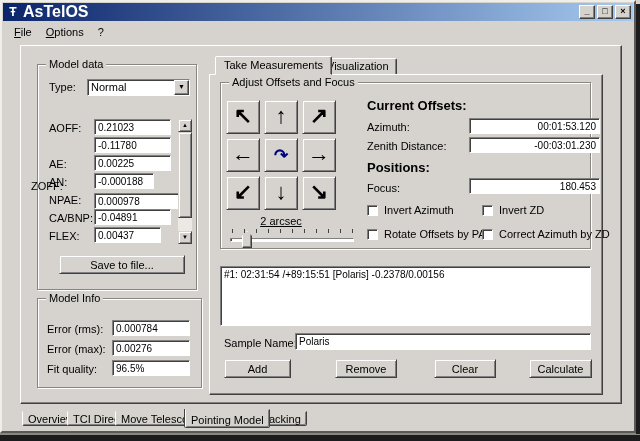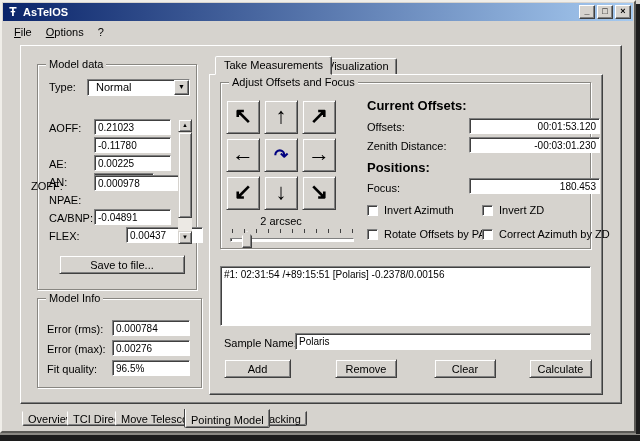--- a/index.html
+++ b/index.html
@@ -9,21 +9,21 @@
   .window { position:absolute; left:0; top:0; width:636px; height:433px; background:#d6d3ce;
             border:2px solid; border-color:#f0eee9 #5a5955 #5a5955 #f0eee9; }
   .shadow-bottom { position:absolute; left:0; top:433px; width:640px; height:8px; background:#1c1c1c; border-top:2px solid #8a8883; }
   .shadow-right { position:absolute; left:636px; top:4px; width:4px; height:430px; background:#1c1c1c; }
 
   
   .titlebar { position:absolute; left:1px; top:1px; width:630px; height:18px;
               background:linear-gradient(to right,#0a246a,#a6caf0);
               display:flex; align-items:center; padding:0 2px; }
   .app-icon { color:#fff; font-weight:bold; font-size:12px; width:16px; text-align:center; }
-  .title-text { color:#fff; font-weight:bold; font-size:11px; margin-left:2px; flex:1; }
+  .title-text { color:#fff; font-weight:bold; font-size:16px; margin-left:2px; flex:1; }
   .winbtn { width:16px; height:14px; background:#d6d3ce; border:1px solid; border-color:#fff #404040 #404040 #fff;
             box-shadow: inset -1px -1px 0 #808080; font-size:9px; line-height:11px; text-align:center;
             margin-left:2px; font-weight:bold; }
   .winbtn .g { display:block; transform:translateY(0px); }
 
   
   .menubar { position:absolute; left:1px; top:20px; width:630px; height:19px; display:flex; align-items:center; padding-left:4px; }
   .menu-item { padding:2px 7px; }
   .menu-item.u::first-letter { text-decoration:underline; }
 
@@ -41,21 +41,21 @@
   input.right { text-align:right; }
 
   .field { position:absolute; height:16px; }
   .lbl { position:absolute; white-space:nowrap; }
   .bold { font-weight:bold; font-size:13px; }
 
   .btn { position:absolute; text-align:center; font-size:11px; display:flex; align-items:center; justify-content:center; }
 
   
   .combo { position:absolute; display:flex; }
-  .combo .cval { flex:1; padding:1px 8px; overflow:hidden; white-space:nowrap; }
+  .combo .cval { flex:1; padding:1px 3px; overflow:hidden; white-space:nowrap; }
   .combo .drop { width:15px; background:#d6d3ce; border:1px solid; border-color:#fff #404040 #404040 #fff;
                  box-shadow: inset -1px -1px 0 #808080; font-size:7px; text-align:center; line-height:12px; }
 
   
   .vscroll { position:absolute; width:14px; background:#ece9e4; }
   .sbtn { width:14px; height:13px; font-size:6px; line-height:11px; text-align:center; }
   .sthumb { position:absolute; left:0; top:13px; width:14px; height:86px; }
 
   
   .pad-btn { position:absolute; width:34px; height:34px; font-size:22px; font-weight:bold; line-height:30px; text-align:center; }
@@ -122,25 +122,25 @@
 
   <span class="lbl" style="left:47px; top:120px;">AOFF:</span>
   <div class="field sunken" style="left:92px; top:117px; width:77px;"><input value="0.21023" style=""></div>
   <span class="lbl" style="left:29px; top:138px;margin-top:40px;">ZOFF:</span>
   <div class="field sunken" style="left:92px; top:135px; width:77px;"><input value="-0.11780" style=""></div>
   <span class="lbl" style="left:47px; top:156px;">AE:</span>
   <div class="field sunken" style="left:92px; top:153px; width:77px;"><input value="0.00225" style=""></div>
   <span class="lbl" style="left:47px; top:174px;">AN:</span>
   <div class="field sunken" style="left:92px; top:171px; width:60px;"><input value="-0.000188" style=""></div>
   <span class="lbl" style="left:47px; top:192px;">NPAE:</span>
-  <div class="field sunken" style="left:92px; top:173px; width:90px;"><input value="0.000978" style=""></div>
+  <div class="field sunken" style="left:92px; top:191px; width:90px;"><input value="0.000978" style=""></div>
   <span class="lbl" style="left:47px; top:210px;">CA/BNP:</span>
   <div class="field sunken" style="left:92px; top:207px; width:77px;"><input value="-0.04891" style=""></div>
   <span class="lbl" style="left:47px; top:228px;">FLEX:</span>
-  <div class="field sunken" style="left:92px; top:225px; width:77px;margin-left:32px;"><input value="0.00437" style=""></div>
+  <div class="field sunken" style="left:92px; top:225px; width:67px;"><input value="0.00437" style=""></div>
 
   <div class="vscroll" style="left:176px; top:117px; height:125px;">
     <div class="sbtn raised">▲</div>
     <div class="sthumb raised"></div>
     <div class="sbtn raised" style="position:absolute; bottom:0;">▼</div>
   </div>
 
   <div class="btn raised" style="left:57px; top:253px; width:126px; height:19px;">Save to file...</div>
 
   <div class="group" style="left:35px; top:296px; width:165px; height:90px;">
@@ -164,28 +164,28 @@
   <div class="pad-btn raised" style="left:224px; top:98px; z-index:4;"><span>↖</span></div>
   <div class="pad-btn raised" style="left:262px; top:98px; z-index:4;"><span>↑</span></div>
   <div class="pad-btn raised" style="left:300px; top:98px; z-index:4;"><span>↗</span></div>
   <div class="pad-btn raised" style="left:224px; top:136px; z-index:4;"><span>←</span></div>
   <div class="pad-btn raised" style="left:262px; top:136px; z-index:4;"><span class="rot">↷</span></div>
   <div class="pad-btn raised" style="left:300px; top:136px; z-index:4;"><span>→</span></div>
   <div class="pad-btn raised" style="left:224px; top:174px; z-index:4;"><span>↙</span></div>
   <div class="pad-btn raised" style="left:262px; top:174px; z-index:4;"><span>↓</span></div>
   <div class="pad-btn raised" style="left:300px; top:174px; z-index:4;"><span>↘</span></div>
 
-  <span class="lbl" style="left:224px; top:213px; width:110px; text-align:center; z-index:4;">2 arcsec</span>
+  <span class="lbl" style="left:224px; top:213px; width:110px; text-align:center; z-index:4;text-decoration:underline;">2 arcsec</span>
 
   <div class="ticks" style="left:230px; top:227px; width:122px; z-index:4;"></div>
   <div class="track" style="left:228px; top:236px; width:124px; z-index:4;"></div>
   <div class="thumb" style="left:240px; top:229px; z-index:5;"></div>
 
   <span class="lbl bold" style="left:365px; top:96px; z-index:4;">Current Offsets:</span>
-  <span class="lbl" style="left:365px; top:119px; z-index:4;">Offsets:</span>
+  <span class="lbl" style="left:365px; top:119px; z-index:4;">Azimuth:</span>
   <div class="field sunken" style="left:467px; top:116px; width:131px; z-index:4;"><input class="right" value="00:01:53.120" style=""></div>
   <span class="lbl" style="left:365px; top:138px; z-index:4;">Zenith Distance:</span>
   <div class="field sunken" style="left:467px; top:135px; width:131px; z-index:4;"><input class="right" value="-00:03:01.230" style=""></div>
   <span class="lbl bold" style="left:365px; top:158px; z-index:4;">Positions:</span>
   <span class="lbl" style="left:365px; top:180px; z-index:4;">Focus:</span>
   <div class="field sunken" style="left:467px; top:176px; width:131px; z-index:4;"><input class="right" value="180.453" style=""></div>
 
   <span class="checkbox" style="left:365px; top:203px; z-index:4;"></span>
   <span class="lbl" style="left:382px; top:202px; z-index:4;">Invert Azimuth</span>
   <span class="checkbox" style="left:480px; top:203px; z-index:4;"></span>

